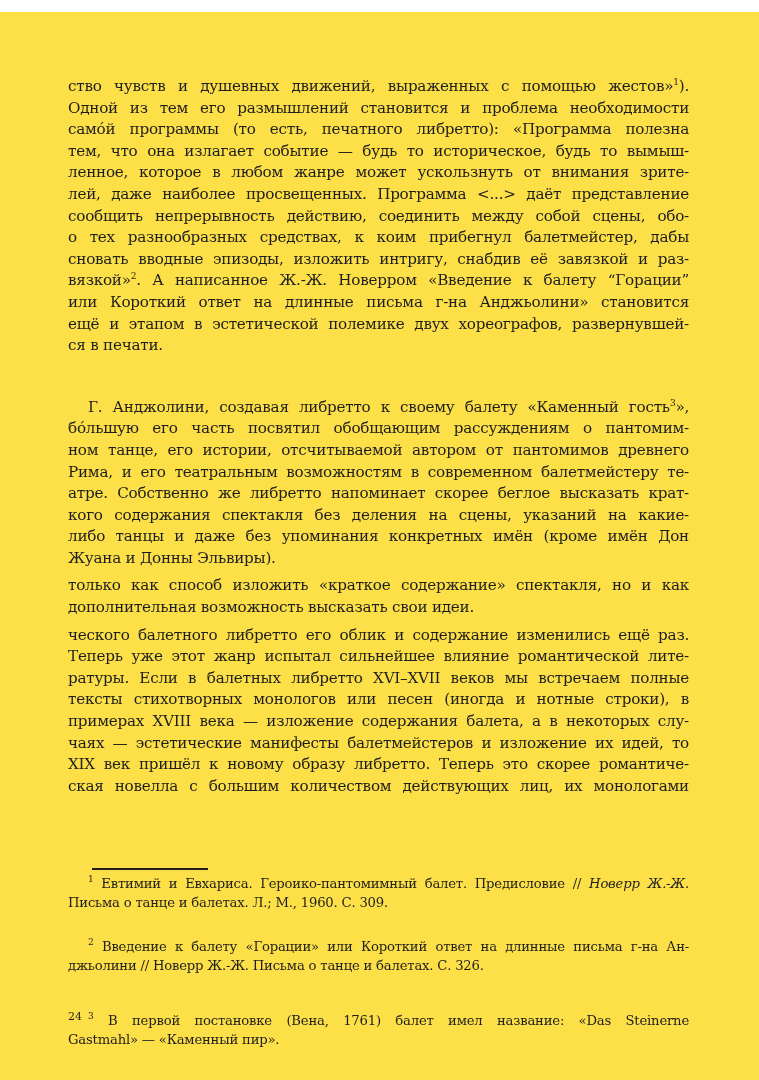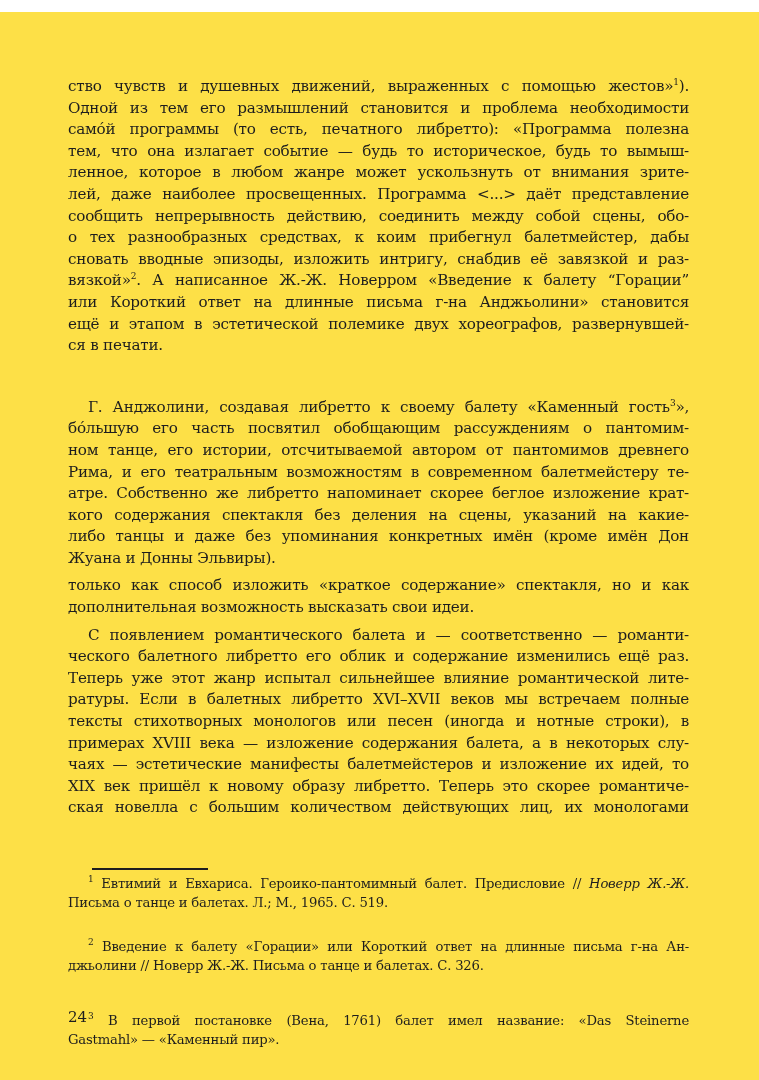--- a/index.html
+++ b/index.html
@@ -29,21 +29,21 @@
   .footnotes {
     position: absolute; left: 68px; top: 862px; width: 621px;
     font-size: 13.2px; line-height: 19px; letter-spacing: -0.2px;
   }
   .fn { margin: 0 0 5px 0; }
   .fn .line { height: 19px; }
   .fn sup { font-size: 9px; vertical-align: 6px; }
   .fn-italic { font-style: italic; }
   .page-number {
     position: absolute; left: 68px; top: 996px;
-    font-size: 15px; line-height: 18px;
+    font-size: 11px; line-height: 18px;
   }
 </style>
 </head>
 <body>
 
 <div class="page">
   <div class="body-text">
 
     <div class="para">
       <span class="line" style="display: block;"><span>ство чувств и душевных движений, выраженных с помощью жестов»</span><sup>1</sup><span>).</span></span>
@@ -59,50 +59,49 @@
       <span class="line">или Короткий ответ на длинные письма г-на Анджьолини» становится</span>
       <span class="line">ещё и этапом в эстетической полемике двух хореографов, развернувшей-</span>
       <span class="line last">ся в печати.</span>
     </div>
 
     <div class="para">
       <span class="line indent" style="display: block; margin-top: 40px;"><span>Г. Анджолини, создавая либретто к своему балету «Каменный гость</span><sup>3</sup><span>»,</span></span>
       <span class="line">бóльшую его часть посвятил обобщающим рассуждениям о пантомим-</span>
       <span class="line">ном танце, его истории, отсчитываемой автором от пантомимов древнего</span>
       <span class="line">Рима, и его театральным возможностям в современном балетмейстеру те-</span>
-      <span class="line">атре. Собственно же либретто напоминает скорее беглое изложение крат-</span>
+      <span class="line">атре. Собственно же либретто напоминает скорее беглое высказать крат-</span>
       <span class="line">кого содержания спектакля без деления на сцены, указаний на какие-</span>
       <span class="line">либо танцы и даже без упоминания конкретных имён (кроме имён Дон</span>
       <span class="line last">Жуана и Донны Эльвиры).</span>
     </div>
 
     <div class="para">
       <span class="line">только как способ изложить «краткое содержание» спектакля, но и как</span>
       <span class="line last">дополнительная возможность высказать свои идеи.</span>
     </div>
 
     <div class="para">
-      <span class="line indent">С появлением романтического балета и — соответственно — романти-</span>
       <span class="line">ческого балетного либретто его облик и содержание изменились ещё раз.</span>
       <span class="line">Теперь уже этот жанр испытал сильнейшее влияние романтической лите-</span>
       <span class="line">ратуры. Если в балетных либретто XVI–XVII веков мы встречаем полные</span>
       <span class="line">тексты стихотворных монологов или песен (иногда и нотные строки), в</span>
       <span class="line">примерах XVIII века — изложение содержания балета, а в некоторых слу-</span>
       <span class="line">чаях — эстетические манифесты балетмейстеров и изложение их идей, то</span>
       <span class="line">XIX век пришёл к новому образу либретто. Теперь это скорее романтиче-</span>
       <span class="line">ская новелла с большим количеством действующих лиц, их монологами</span>
     </div>
   </div>
 
   <div class="fn-rule"></div>
 
   <div class="footnotes">
     <div class="fn">
       <span class="line indent" style="display: block;"><sup>1</sup>&nbsp;<span>Евтимий и Евхариса. Героико-пантомимный балет. Предисловие // </span><span class="fn-italic">Новерр Ж.-Ж.</span></span>
-      <span class="line last">Письма о танце и балетах. Л.; М., 1965. С. 519.</span>
+      <span class="line last">Письма о танце и балетах. Л.; М., 1960. С. 309.</span>
     </div>
     <div class="fn">
       <span class="line indent" style="display: block; margin-top: 25px;"><sup>2</sup>&nbsp;<span>Введение к балету «Горации» или Короткий ответ на длинные письма г-на Ан-</span></span>
       <span class="line last">джьолини // Новерр Ж.-Ж. Письма о танце и балетах. С. 326.</span>
     </div>
     <div class="fn">
       <span class="line indent" style="display: block; margin-top: 36px;"><sup>3</sup>&nbsp;<span>В первой постановке (Вена, 1761) балет имел название: «Das Steinerne</span></span>
       <span class="line last">Gastmahl» — «Каменный пир».</span>
     </div>
   </div>

